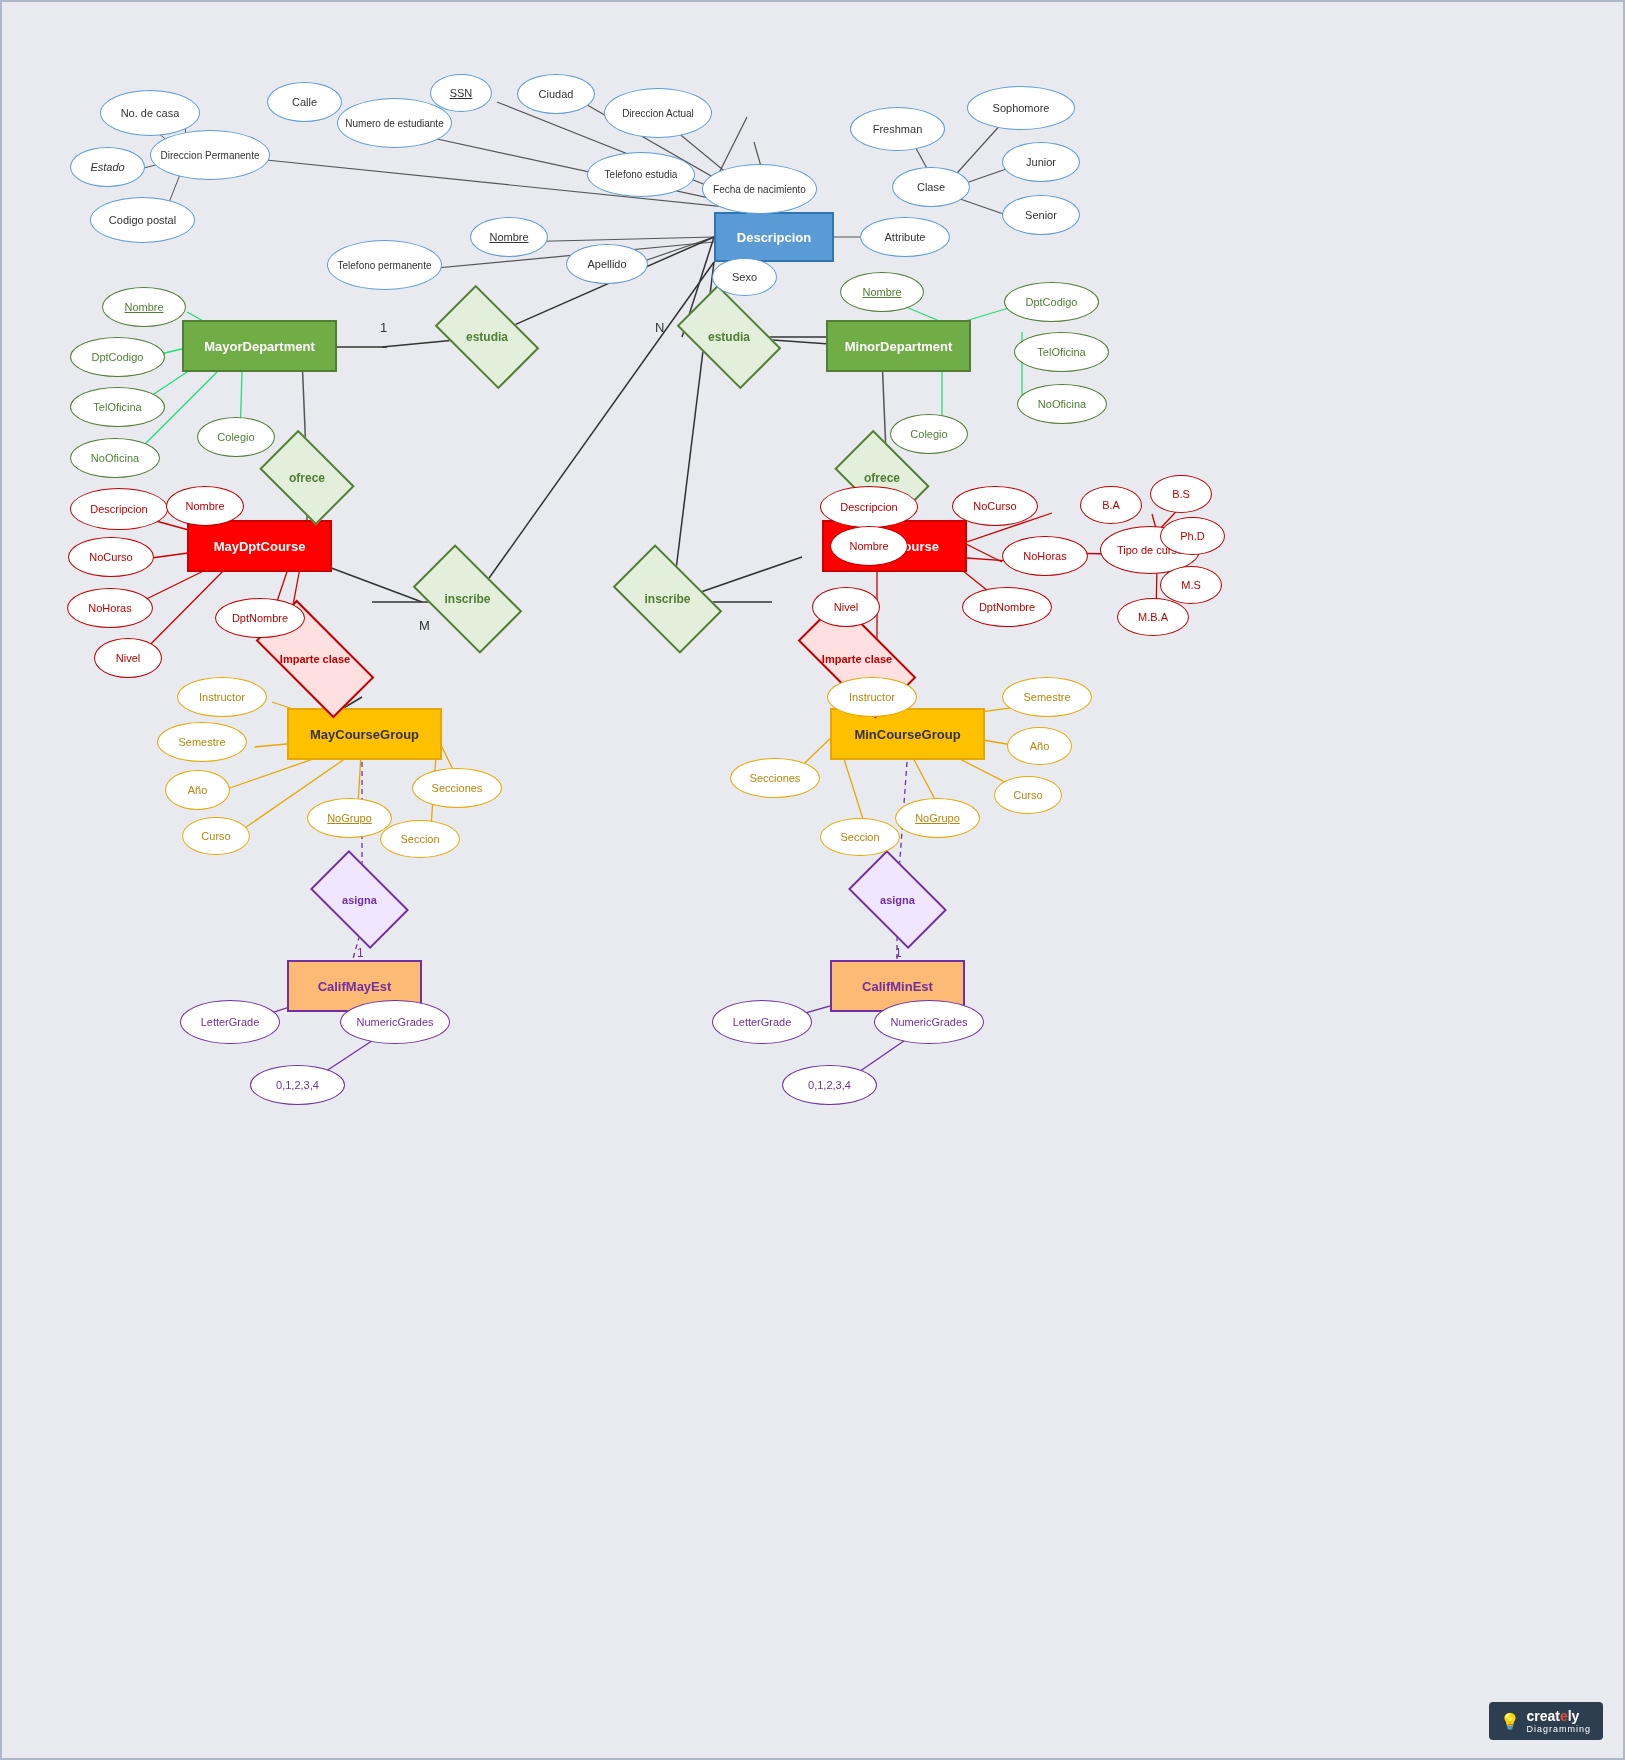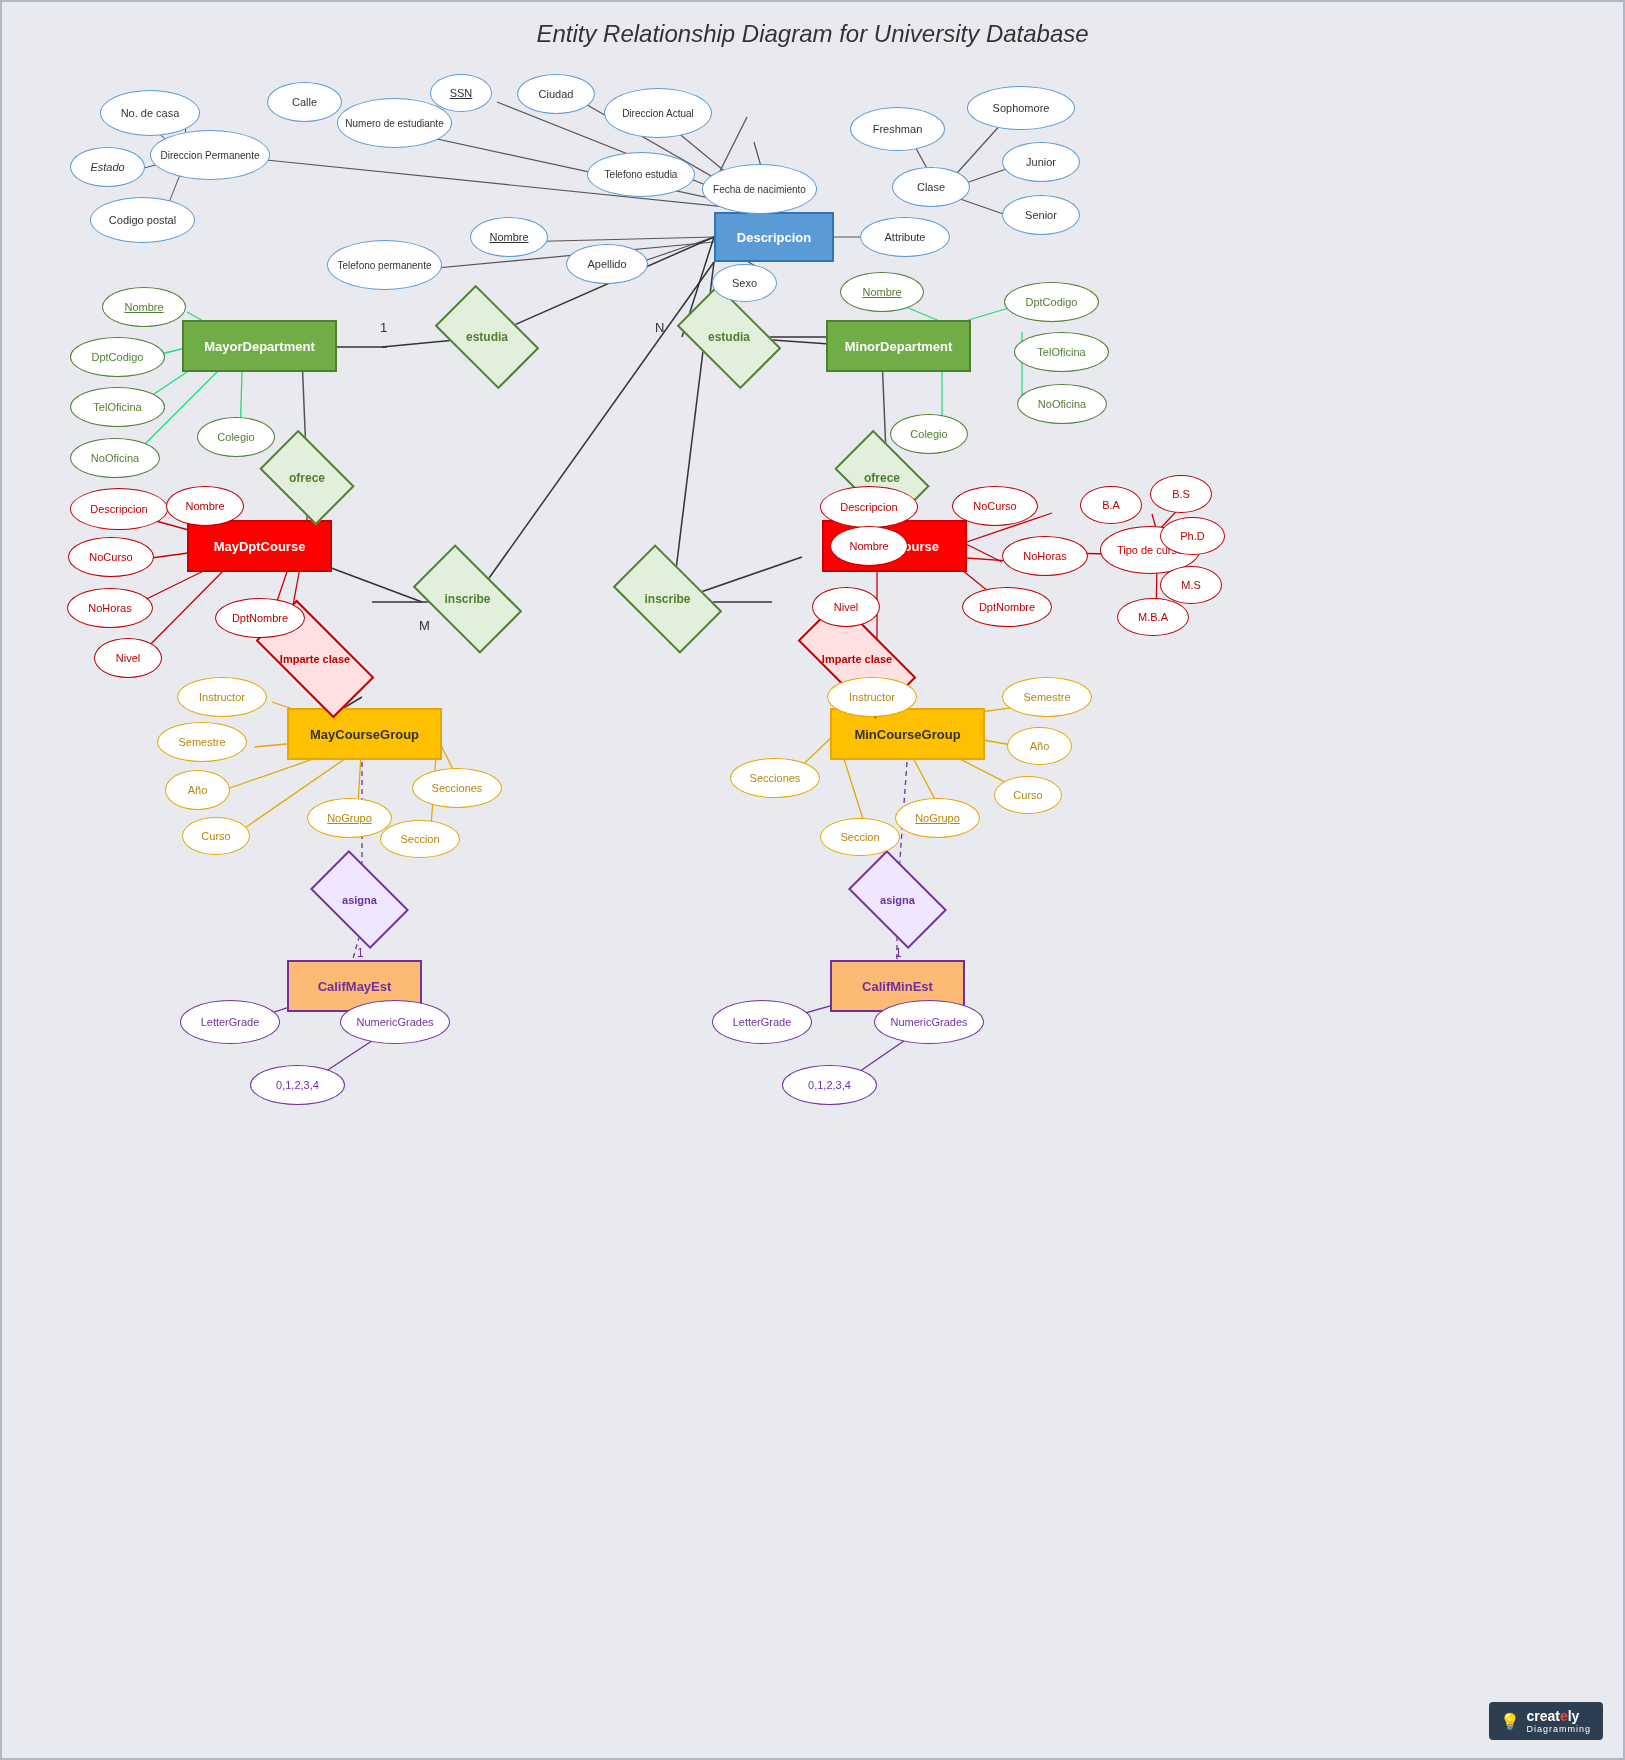--- a/index.html
+++ b/index.html
@@ -141,21 +141,20 @@
       color: #f1c40f;
       font-size: 16px;
     }
     .logo-text-top { font-weight: bold; font-size: 14px; }
     .logo-text-bottom { font-size: 9px; letter-spacing: 1px; }
   </style>
 </head>
 <body>
 
 <div id="diagram-container">
-  <span class="title">Entity Relationship Diagram for University Database</span>
 
   <svg id="lines">
 
     <line x1="772" y1="210" x2="717" y2="172" stroke="#555" stroke-width="1.2"></line>
     <line x1="772" y1="210" x2="752" y2="140" stroke="#555" stroke-width="1.2"></line>
     <line x1="772" y1="210" x2="663" y2="120" stroke="#555" stroke-width="1.2"></line>
     <line x1="772" y1="210" x2="580" y2="100" stroke="#555" stroke-width="1.2"></line>
     <line x1="772" y1="210" x2="495" y2="100" stroke="#555" stroke-width="1.2"></line>
     <line x1="772" y1="210" x2="403" y2="130" stroke="#555" stroke-width="1.2"></line>
     <line x1="772" y1="210" x2="235" y2="155" stroke="#555" stroke-width="1.2"></line>
@@ -412,21 +411,21 @@
     </div>
 
   <div class="attr attr-blue" style="left:585px; top:150px; width:108px; height:45px; font-size:10px;">
       <span>Telefono estudia</span>
     </div>
 
   <div class="attr attr-blue" style="left:700px; top:162px; width:115px; height:50px; font-size:10px;">
       <span>Fecha de nacimiento</span>
     </div>
 
-  <div class="attr attr-blue" style="left:710px; top:262px; width:65px; height:38px;">
+  <div class="attr attr-blue" style="left:710px; top:256px; width:65px; height:38px;">
       <span>Sexo</span>
     </div>
 
   <div class="attr attr-blue" style="left:564px; top:242px; width:82px; height:40px;">
       <span>Apellido</span>
     </div>
 
   <div class="attr attr-blue" style="left:468px; top:215px; width:78px; height:40px;">
       <span class="attr-underline">Nombre</span>
     </div>

